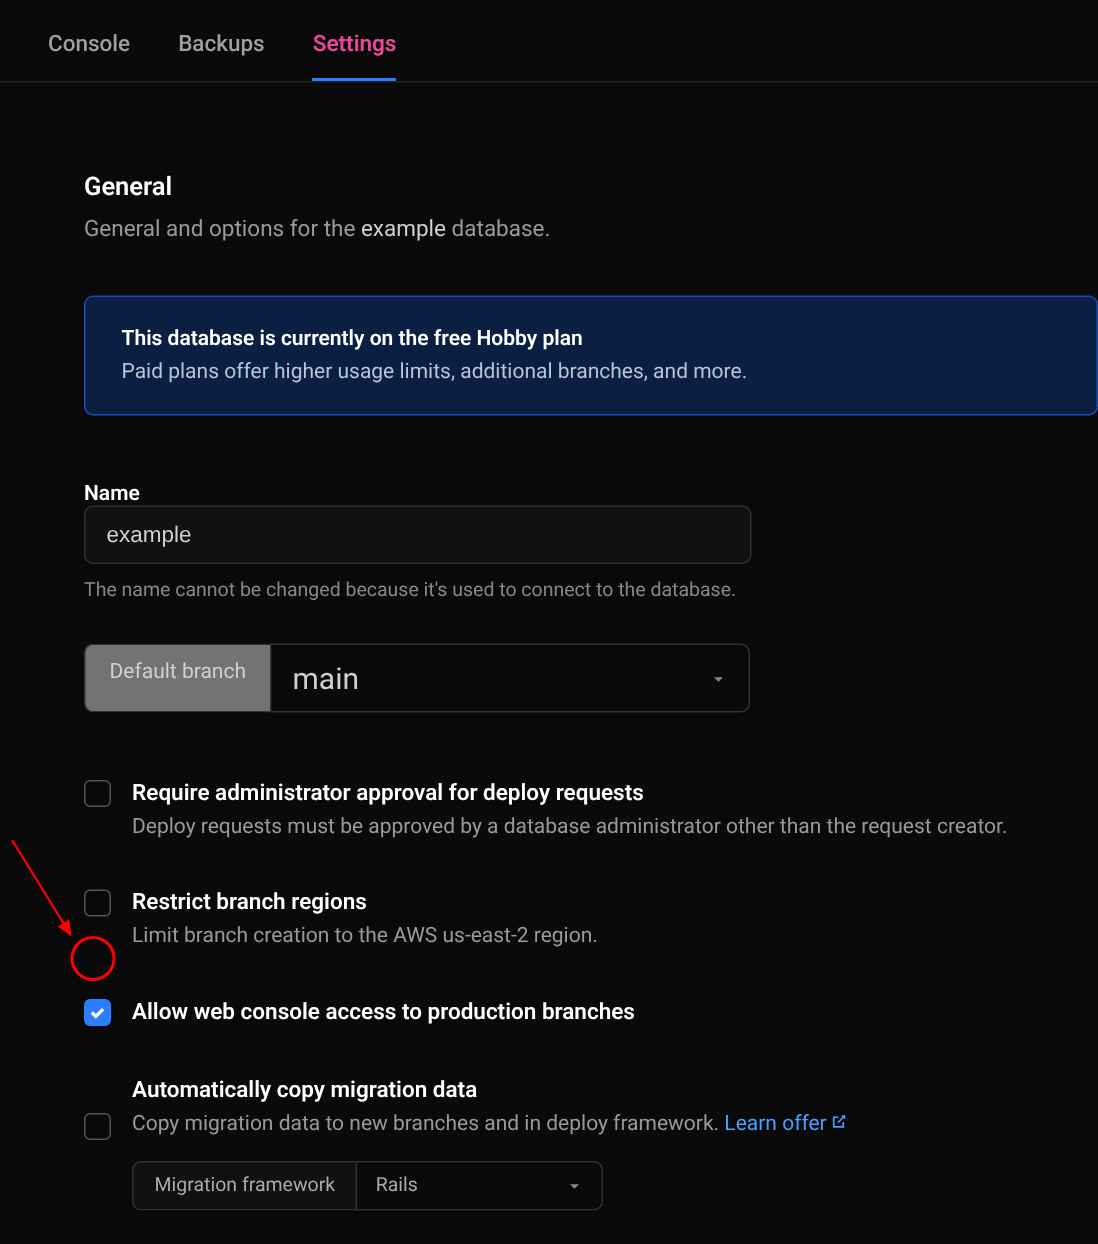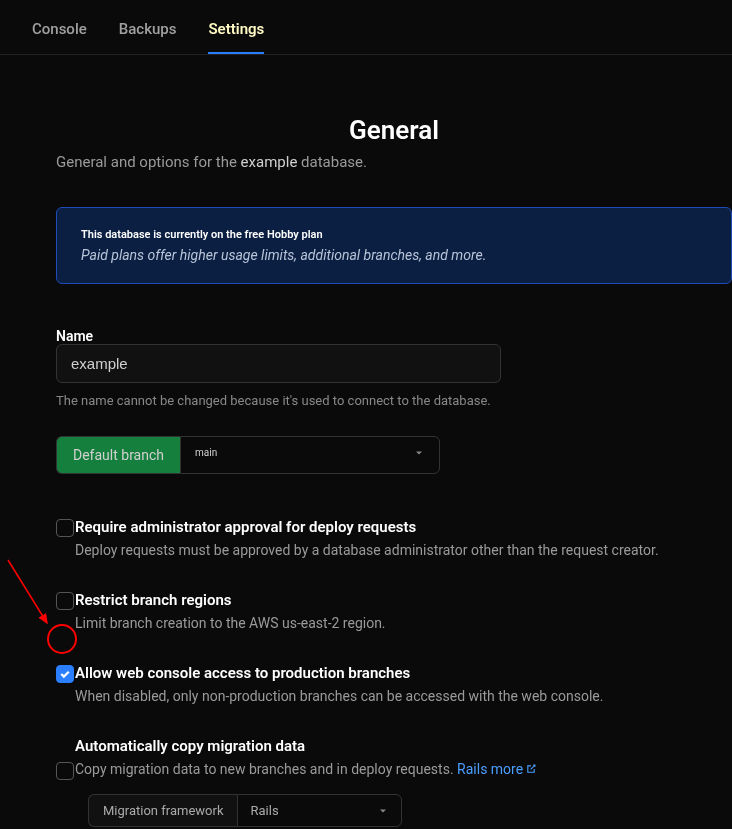--- a/index.html
+++ b/index.html
@@ -25,59 +25,57 @@
     }
     .tab {
       padding: 8px 0 14px 0;
       color: #a0a0a0;
       cursor: pointer;
       font-weight: 500;
       font-size: 15px;
       border-bottom: 2px solid transparent;
     }
     .tab.active {
-      color: #fef9c3;
+      color: #ec4899;
       font-weight: 600;
       border-bottom: 2px solid #2b7fff;
     }
     .content {
       padding: 60px 0 0 56px;
     }
     .section-title {
-      font-size: 26px;
+      font-size: 17px;
       font-weight: 600;
       color: #ffffff;
       margin-bottom: 8px;
-      text-align: center;
     }
     .section-subtitle {
       font-size: 15px;
       color: #9a9a9a;
       margin-bottom: 36px;
     }
     .section-subtitle .db-name {
       color: #d0d0d0;
     }
     .banner {
       background: #0a1f42;
       border: 1px solid #1e4bb8;
       border-radius: 6px;
       padding: 20px 24px;
       margin-bottom: 44px;
     }
     .banner-title {
-      font-size: 11px;
+      font-size: 14px;
       font-weight: 600;
       color: #ffffff;
       margin-bottom: 6px;
     }
     .banner-text {
       font-size: 14px;
       color: #b8c4d8;
-      font-style: italic;
     }
     .field-label {
       font-size: 14px;
       font-weight: 600;
       color: #ffffff;
       margin-bottom: 0;
     }
     .text-input {
       width: 445px;
       background: #111111;
@@ -92,53 +90,53 @@
       font-size: 13px;
       color: #888;
       margin-top: 10px;
     }
     .branch-row {
       display: flex;
       margin-top: 28px;
       margin-bottom: 44px;
     }
     .branch-label {
-      background: #15803d;
+      background: #737373;
       border: 1px solid #333;
       border-right: none;
       border-radius: 6px 0 0 6px;
       padding: 10px 16px;
       color: #d0d0d0;
       font-size: 14px;
     }
     .branch-select {
       display: flex;
       justify-content: space-between;
       background: #0a0a0a;
       border: 1px solid #333;
       border-radius: 0 6px 6px 0;
       padding: 10px 14px;
       color: #d0d0d0;
-      font-size: 10px;
-      width: 260px;
+      font-size: 20px;
+      width: 320px;
       cursor: pointer;
     }
     .chevron-down {
       width: 12px;
       height: 12px;
       display: inline-block;
     }
     .chevron-down svg {
       width: 100%;
       height: 100%;
       fill: #888;
     }
     .checkbox-row {
       display: flex;
-      gap: 1px;
+      gap: 14px;
       margin-bottom: 30px;
     }
     .checkbox {
       width: 18px;
       height: 18px;
       border: 1.5px solid #555;
       border-radius: 4px;
       flex-shrink: 0;
       margin-top: 1px;
       cursor: pointer;
@@ -277,30 +275,29 @@
   </div>
 
   <div class="checkbox-row" style="position:relative;margin-top:12px;">
     <div class="checkbox checked">
       <svg viewBox="0 0 16 16">
           <polyline points="3,8 6.5,11.5 13,5"></polyline>
         </svg>
     </div>
     <div class="checkbox-content">
       <div class="checkbox-title">Allow web console access to production branches</div>
-      <div class="checkbox-desc">When disabled, only non-production branches can be accessed with the web console.</div>
     </div>
   </div>
 
   <div class="checkbox-row" style="margin-bottom:0;align-items:flex-end;">
     <div class="checkbox"></div>
     <div class="checkbox-content">
       <div class="checkbox-title">Automatically copy migration data</div>
       <div class="checkbox-desc">
-        <span>Copy migration data to new branches and in deploy requests. </span><span class="learn-more"><span>Rails more</span><span class="external-icon"><svg viewBox="0 0 16 16">
+        <span>Copy migration data to new branches and in deploy framework. </span><span class="learn-more"><span>Learn offer</span><span class="external-icon"><svg viewBox="0 0 16 16">
                 <path d="M11 2h3v3h-1.5V4.5L8 9 7 8l4.5-4.5H11V2zM3 3h5v1.5H4.5v7h7V8H13v5H3V3z"></path>
               </svg></span></span>
       </div>
     </div>
   </div>
 
   <div class="migration-row">
     <div class="migration-label">Migration framework</div>
     <div class="migration-select">
       <span>Rails</span>

